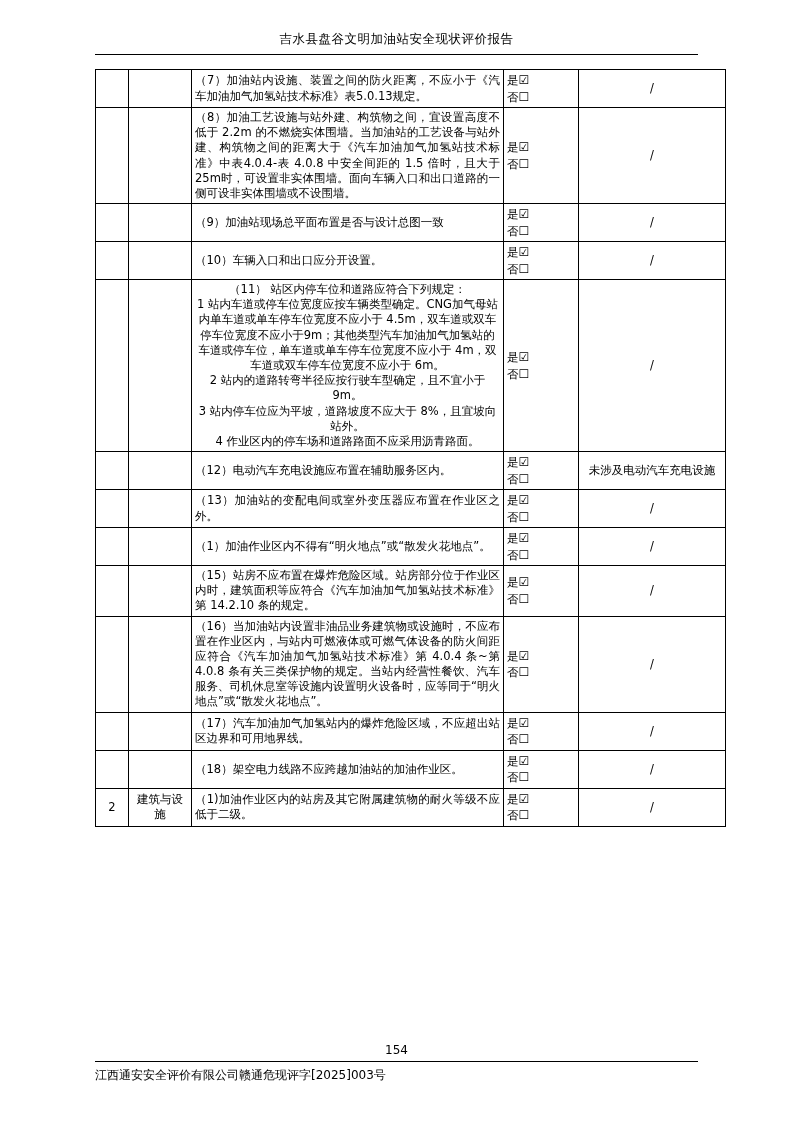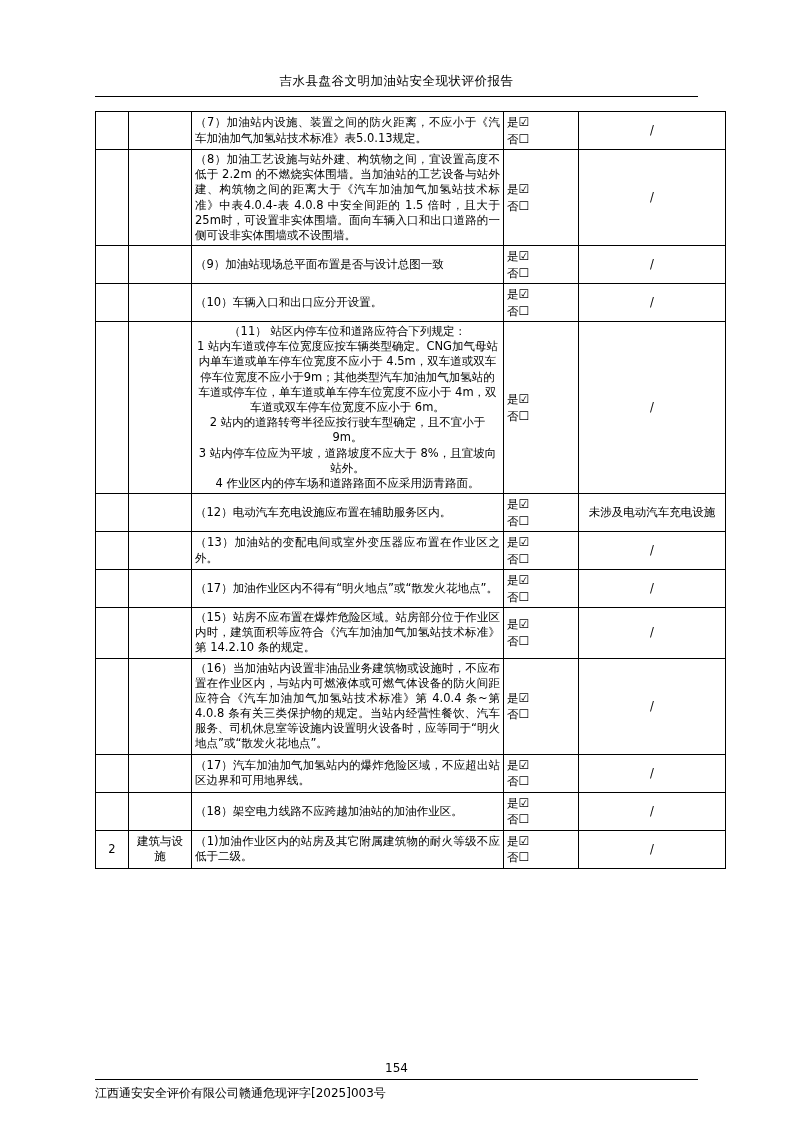--- a/index.html
+++ b/index.html
@@ -17,23 +17,22 @@
   .page {
     width: 793px;
     height: 1122px;
     box-sizing: border-box;
     padding: 0;
     position: relative;
   }
   .header {
     text-align: center;
     font-size: 12.5px;
-    padding-top: 55px;
+    padding-top: 31px;
     letter-spacing: 0.5px;
-    margin-top: 18px;
   }
   .header-rule {
     margin: 6px 95px 0 95px;
     border-bottom: 1px solid #000;
   }
   .content {
     margin: 14px 95px 0 95px;
   }
   table.main {
     border-collapse: collapse;
@@ -193,21 +192,21 @@
           <td class="c-check">
             <div class="chk-line"><span>是</span><span class="box">☑</span></div>
             <div class="chk-line"><span>否</span><span class="box">☐</span></div>
           </td>
           <td class="c-remark">/</td>
         </tr>
 
         <tr>
           <td class="c-num"></td>
           <td class="c-cat"></td>
-          <td class="c-item">（17）加油作业区内不得有“明火地点”或“散发火花地点”。</td>
+          <td class="c-item">（1）加油作业区内不得有“明火地点”或“散发火花地点”。</td>
           <td class="c-check">
             <div class="chk-line"><span>是</span><span class="box">☑</span></div>
             <div class="chk-line"><span>否</span><span class="box">☐</span></div>
           </td>
           <td class="c-remark">/</td>
         </tr>
 
         <tr>
           <td class="c-num"></td>
           <td class="c-cat"></td>

